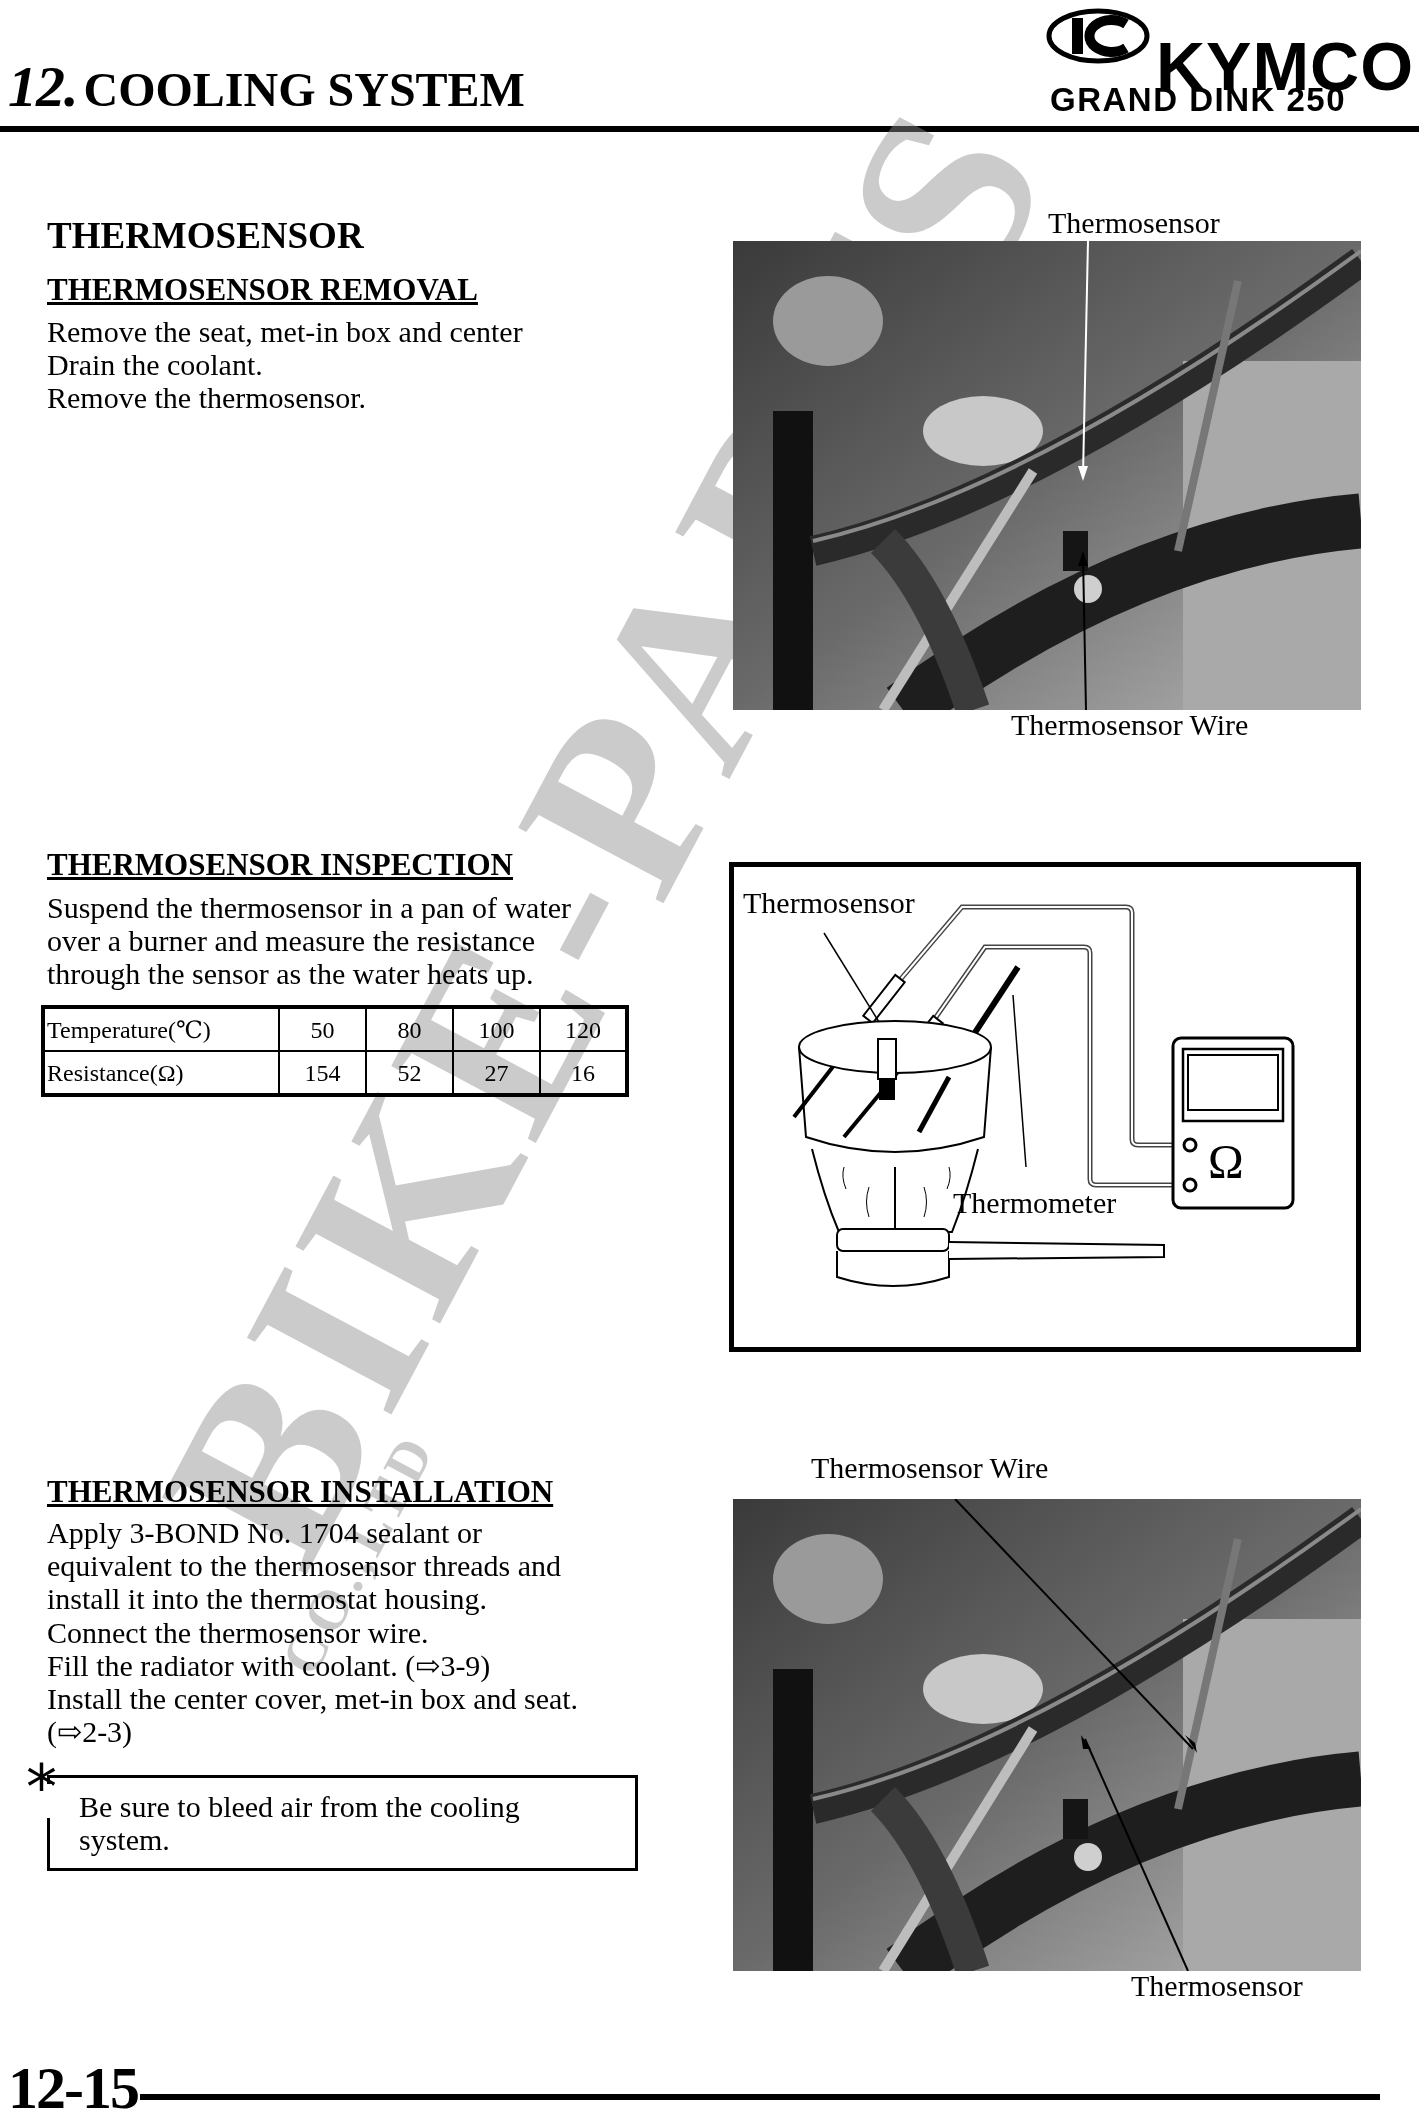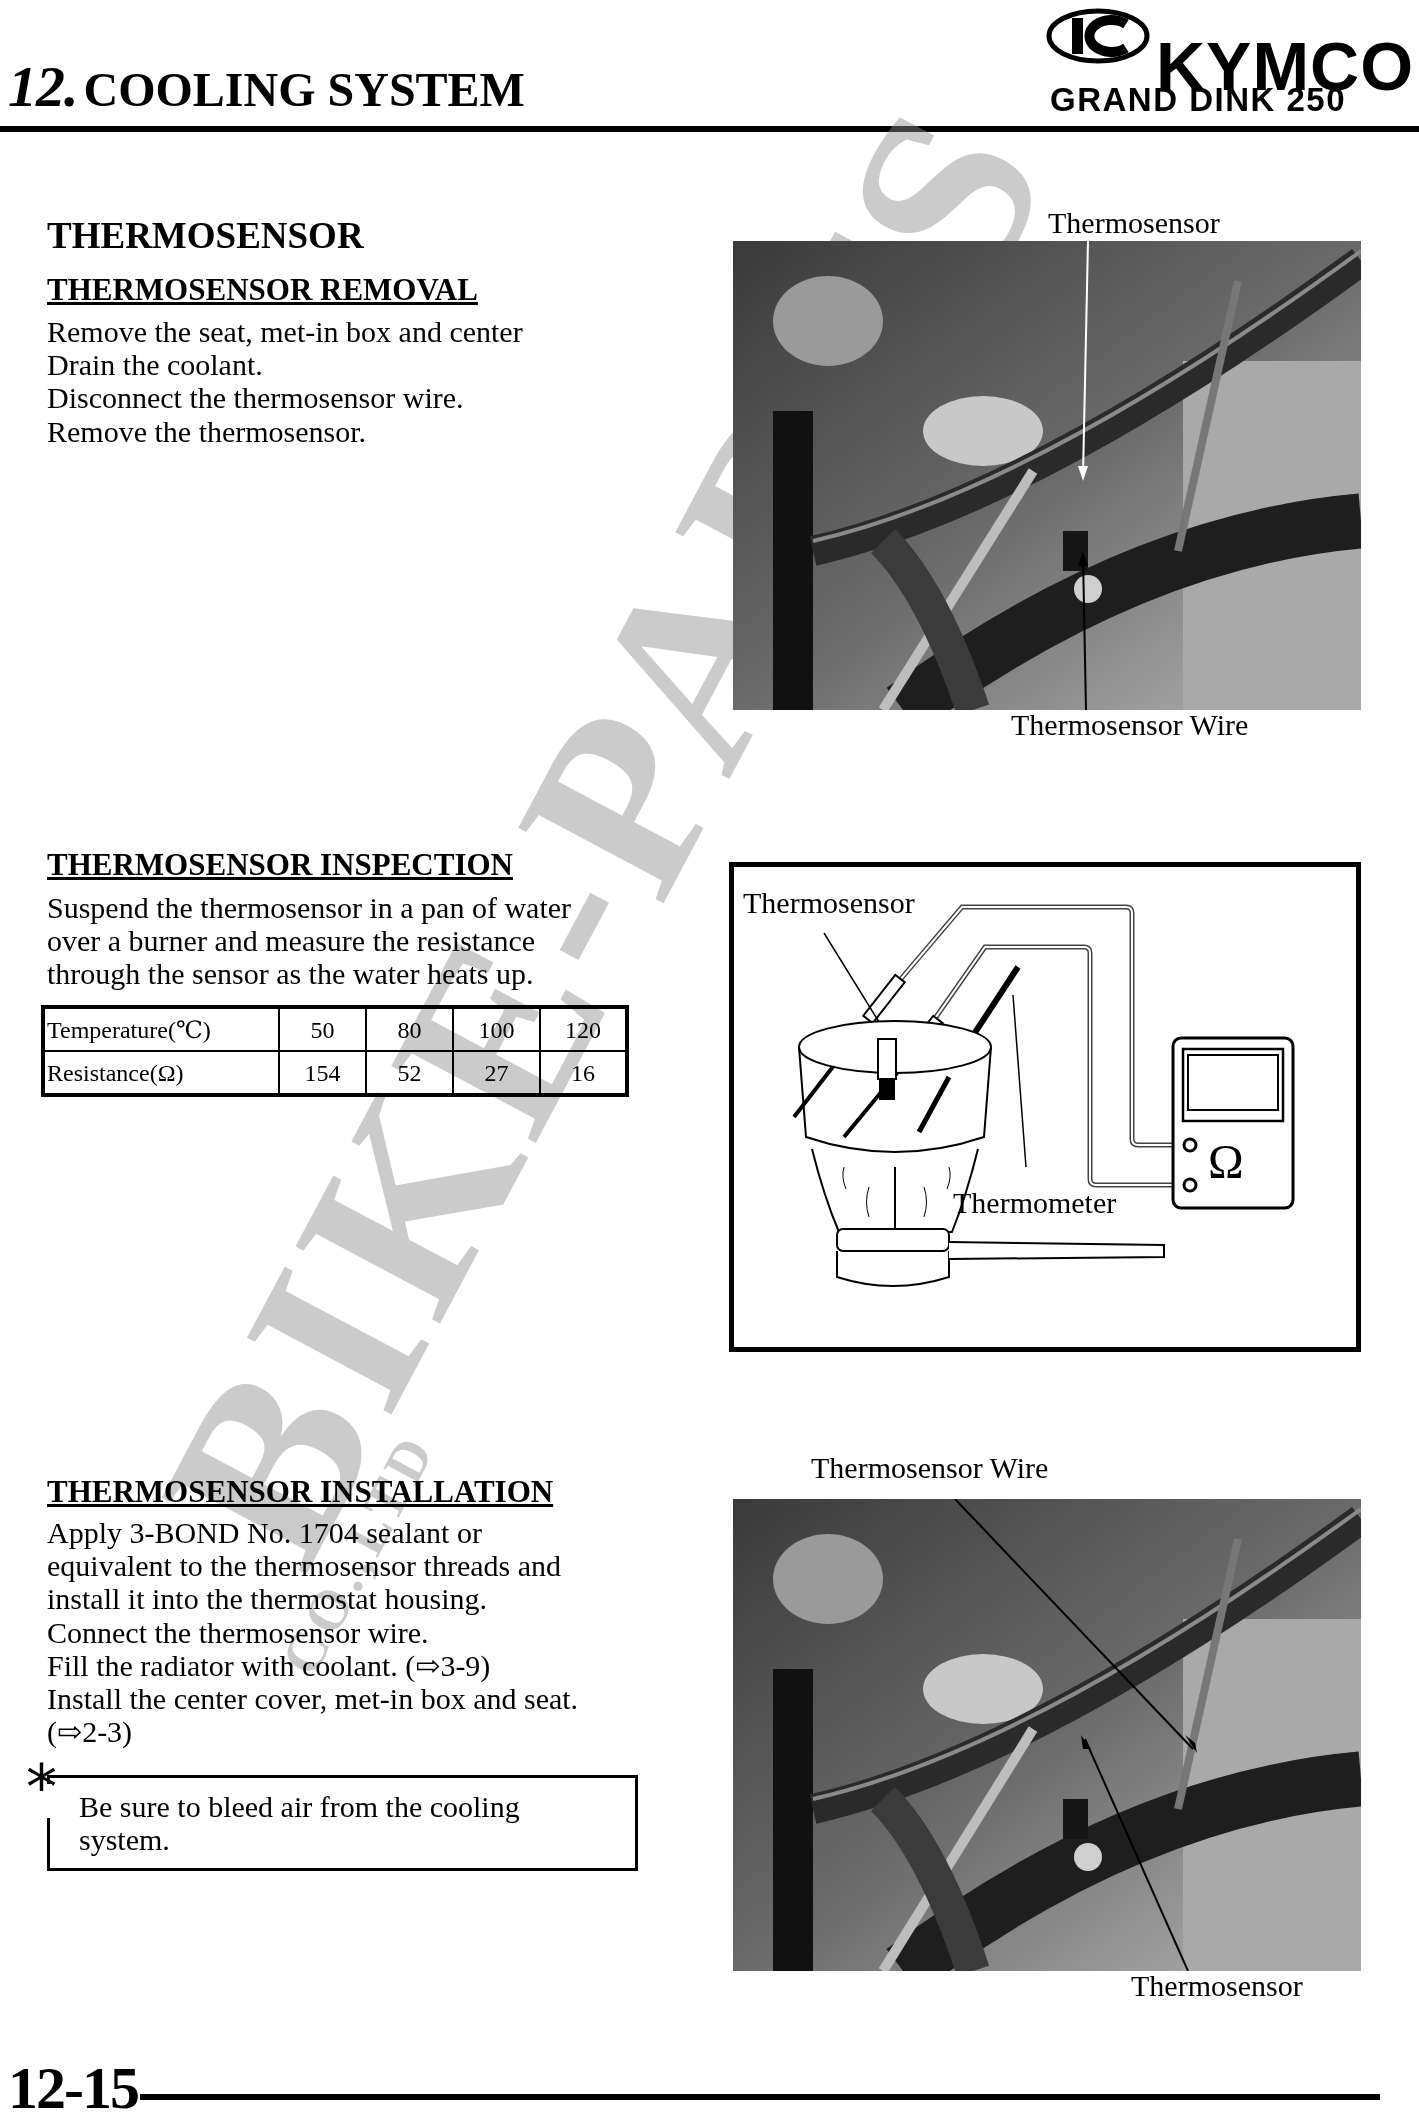--- a/index.html
+++ b/index.html
@@ -70,21 +70,20 @@
 <div class="abs header-rule"></div>
 
 <div class="abs watermark">BIKE-PARTS</div>
 <div class="abs watermark-sub">CO.,LTD</div>
 
 <div class="abs h1" style="left:47px; top:216px;">THERMOSENSOR</div>
 <div class="abs h2" style="left:47px; top:273px;">THERMOSENSOR REMOVAL</div>
 <div class="abs body-text" style="left:47px; top:315px;">
   <div>Remove the seat, met-in box and center</div>
   <div>Drain the coolant.</div>
-  <div>Disconnect the thermosensor wire.</div>
   <div>Remove the thermosensor.</div>
 </div>
 
 <div class="abs caption" style="left:1048px; top:207px;">Thermosensor</div>
 
 <div class="abs photo" style="left:733px; top:241px; width:628px; height:469px;">
   <svg width="628" height="469" viewBox="0 0 628 469">
     <defs>
       <linearGradient id="bg1" x1="0" y1="0" x2="1" y2="1">
         <stop offset="0" stop-color="#3a3a3a"></stop>

